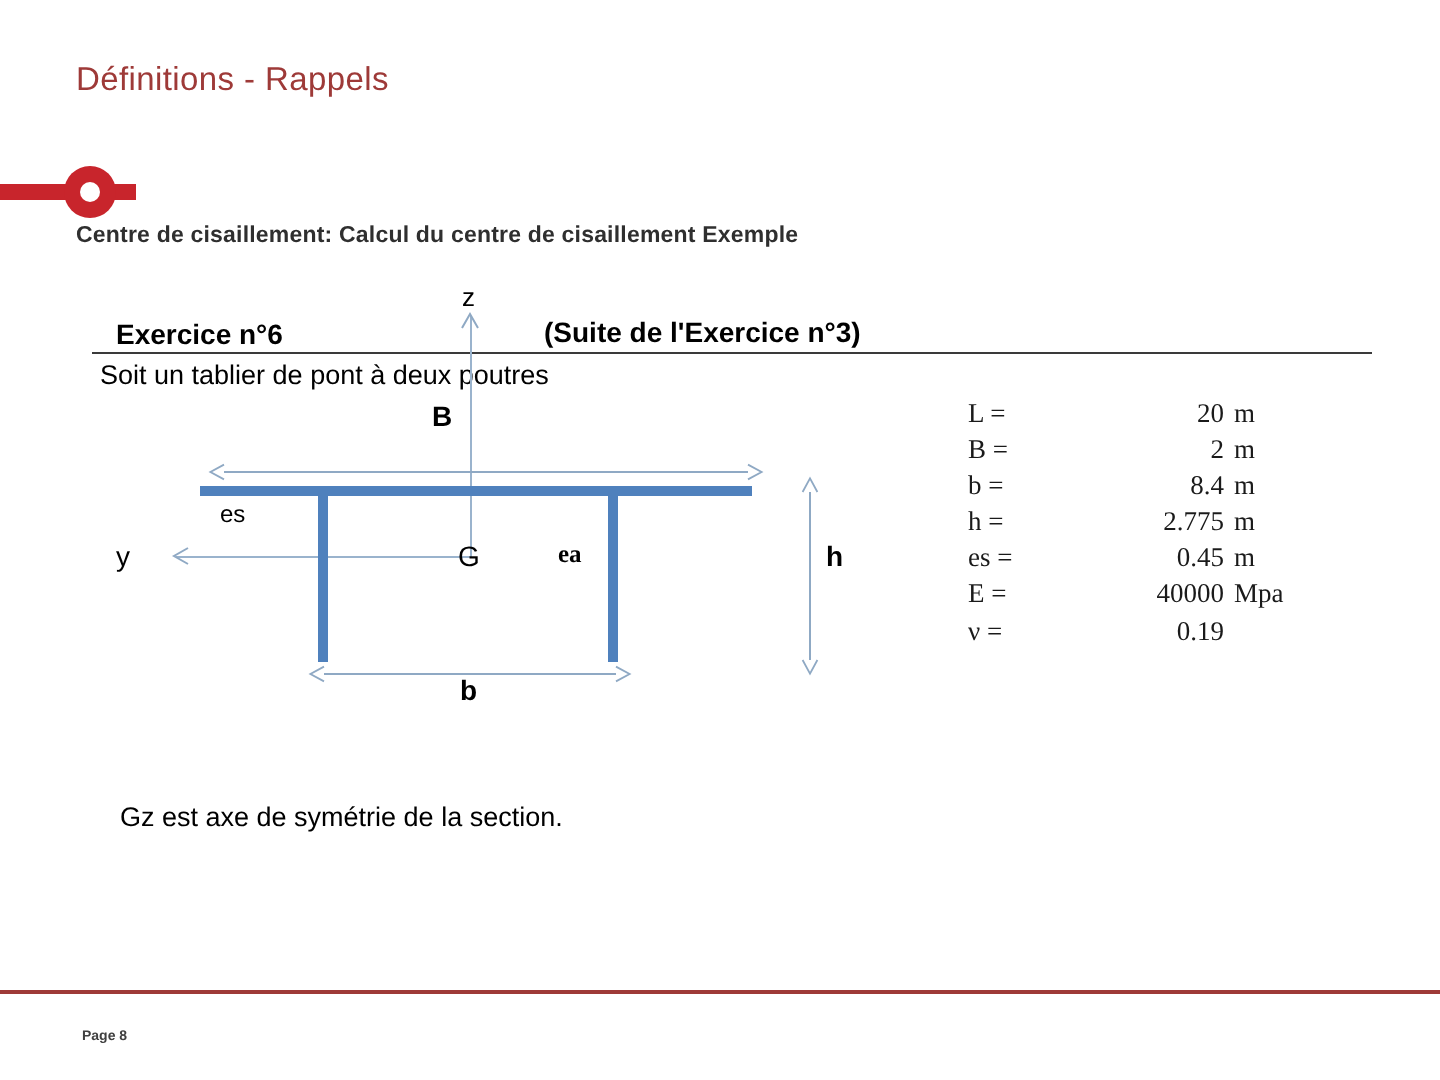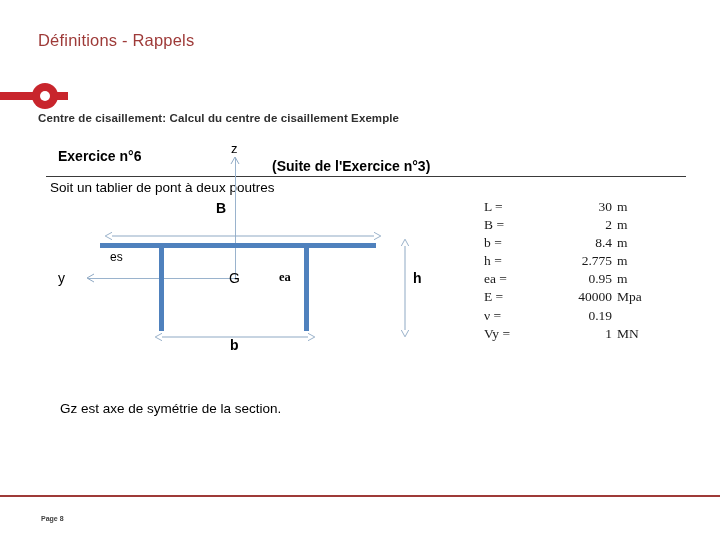--- a/index.html
+++ b/index.html
@@ -87,21 +87,21 @@
     font-family: "Liberation Serif", serif;
     color: #1a1a1a;
   }
   .fig-text {
     position: absolute;
     white-space: nowrap;
   }
 
   .ex-title-left {
     left: 58px;
-    top: 148px;
+    top: 159px;
     font-size: 14px;
     font-weight: bold;
   }
   .ex-title-right {
     left: 272px;
     top: 158px;
     font-size: 14px;
     font-weight: bold;
   }
   .hr-rule {
@@ -281,55 +281,50 @@
 <div class="fig-text lbl-ea">ea</div>
 <div class="fig-text lbl-h">h</div>
 <div class="fig-text lbl-b">b</div>
 
 <div class="fig-text symmetry-line">Gz est axe de symétrie de la section.</div>
 
 <table class="values">
   <tbody>
       <tr>
         <td class="col-sym">L =</td>
-        <td class="col-val">30</td>
+        <td class="col-val">20</td>
         <td class="col-unit">m</td>
       </tr>
       <tr>
         <td class="col-sym">B =</td>
         <td class="col-val">2</td>
         <td class="col-unit">m</td>
       </tr>
       <tr>
         <td class="col-sym">b =</td>
         <td class="col-val">8.4</td>
         <td class="col-unit">m</td>
       </tr>
       <tr>
         <td class="col-sym">h =</td>
         <td class="col-val">2.775</td>
         <td class="col-unit">m</td>
       </tr>
       <tr>
-        <td class="col-sym">ea =</td>
-        <td class="col-val">0.95</td>
+        <td class="col-sym">es =</td>
+        <td class="col-val">0.45</td>
         <td class="col-unit">m</td>
       </tr>
       <tr>
         <td class="col-sym">E =</td>
         <td class="col-val">40000</td>
         <td class="col-unit">Mpa</td>
       </tr>
       <tr>
         <td class="col-sym">ν =</td>
         <td class="col-val">0.19</td>
         <td class="col-unit"></td>
       </tr>
-      <tr>
-        <td class="col-sym">Vy =</td>
-        <td class="col-val">1</td>
-        <td class="col-unit">MN</td>
-      </tr>
     </tbody>
 </table>
 
 <div class="footer-rule"></div>
 <div class="footer-page">Page 8</div>
 
 </body></html>

